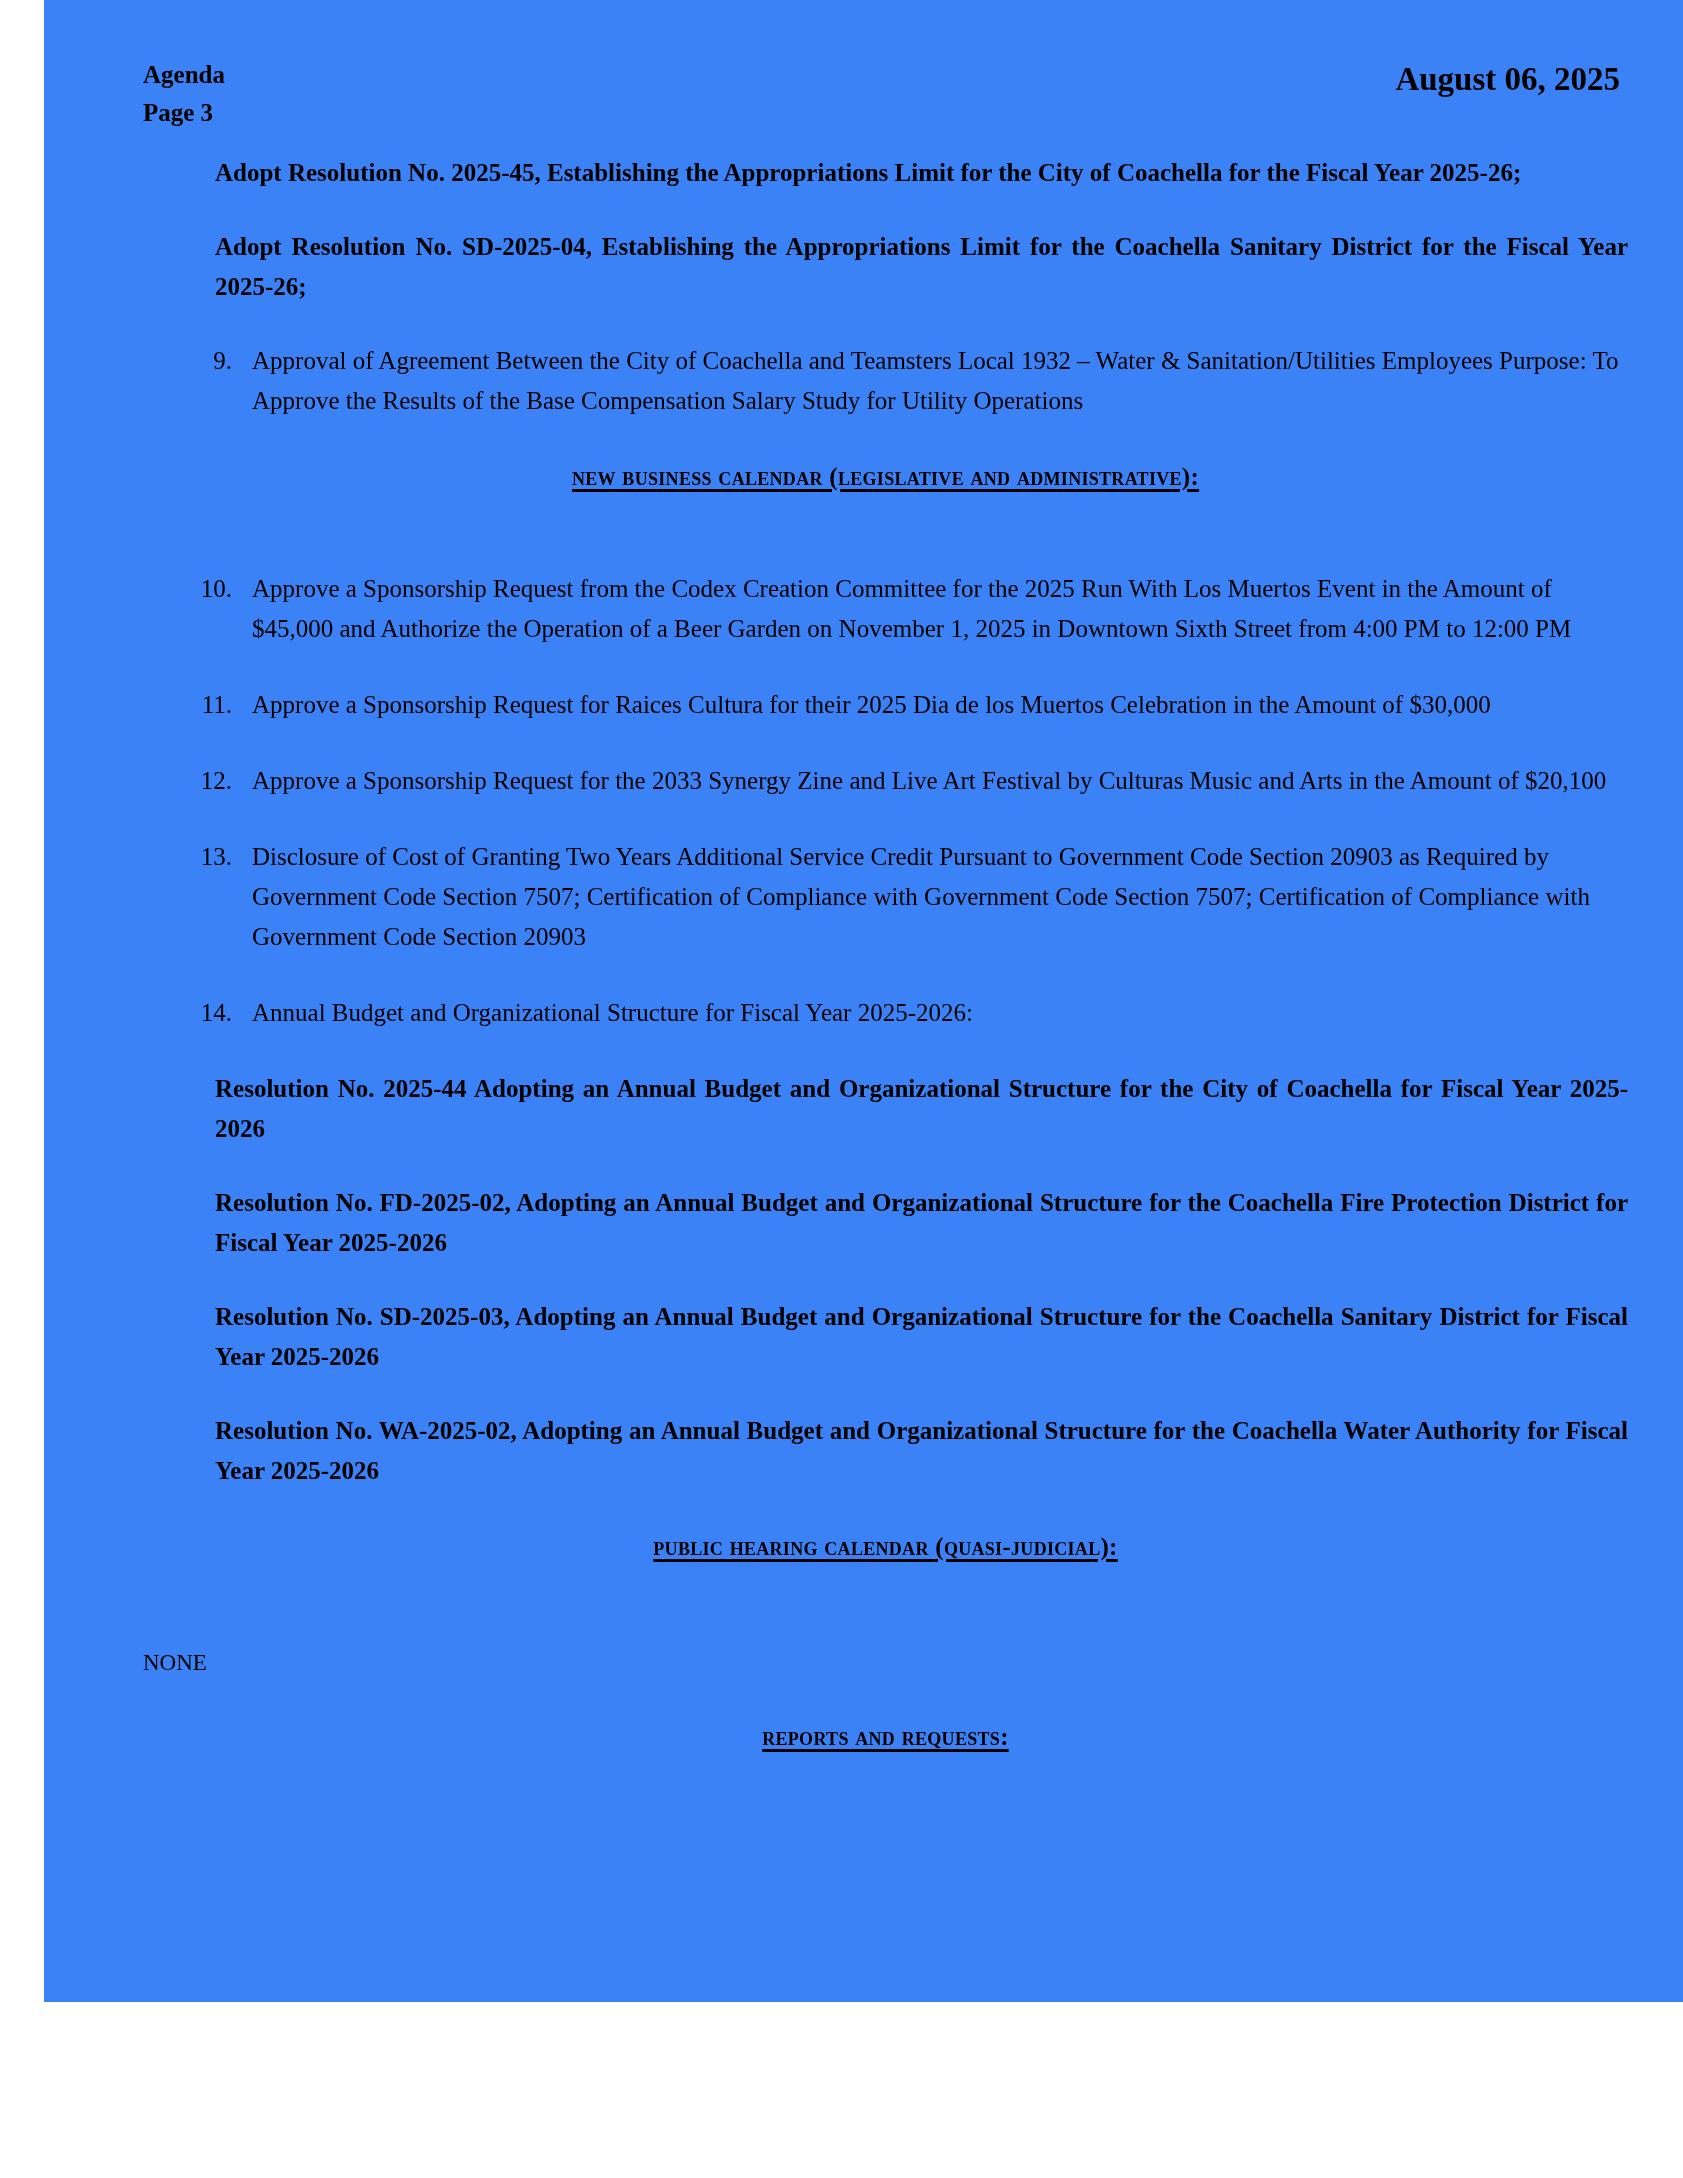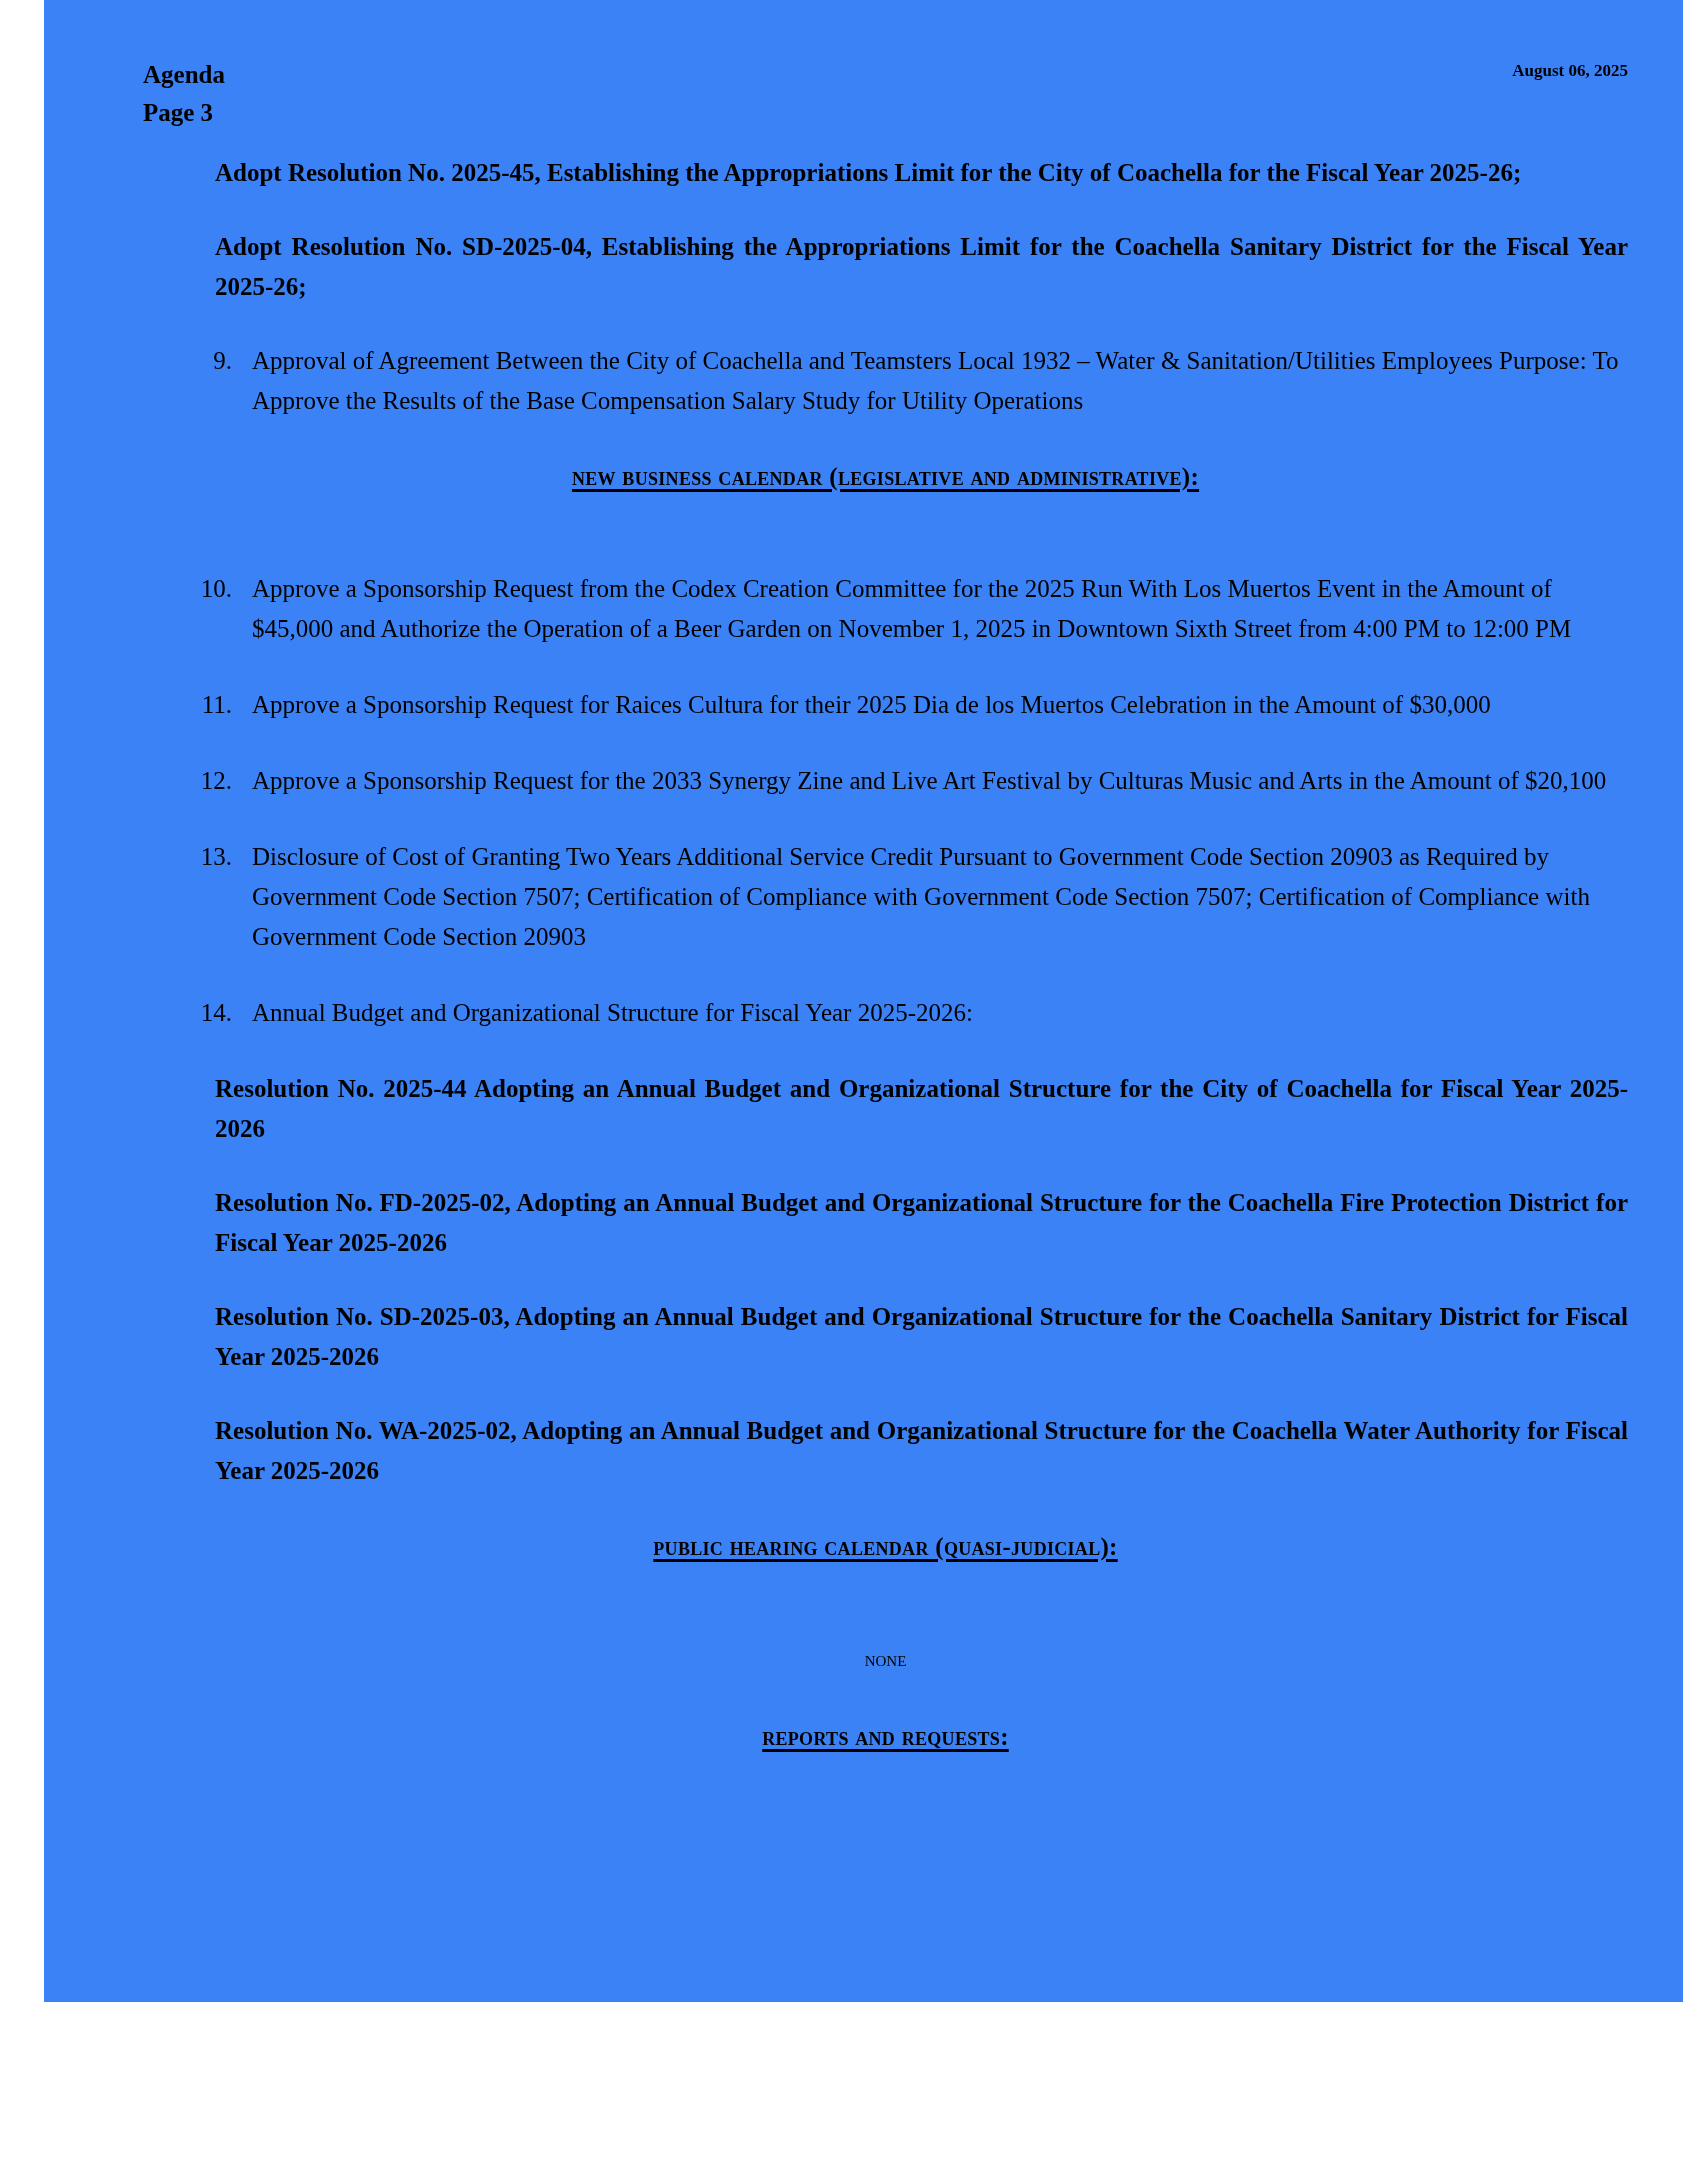--- a/index.html
+++ b/index.html
@@ -52,23 +52,23 @@
     left: 0;
     top: 0;
     width: 100%;
     text-align: center;
     font-size: 25px;
     font-weight: bold;
     white-space: nowrap;
   }
   .hdr-right {
     position: absolute;
-    right: 0;
-    top: 0;
-    font-size: 17px;
+    right: 8px;
+    top: 0;
+    font-size: 33px;
     font-weight: bold;
     white-space: nowrap;
   }
   .hdr-row2 {
     position: relative;
     width: 100%;
     height: 32px;
     margin-top: 6px;
   }
 
@@ -131,25 +131,24 @@
     letter-spacing: 0.3px;
   }
   .heading-wrap {
     margin: 0 0 36px 0;
     text-align: center;
   }
 
   
   .smallcaps-plain {
     margin: 0 0 38px 0;
-    font-size: 22px;
+    font-size: 33px;
     line-height: 40px;
     font-variant: small-caps;
     text-transform: lowercase;
-    text-align: center;
   }
 </style>
 </head>
 <body>
 
 <div class="page">
 
   <div class="doc-header">
     <div class="hdr-row">
       <span class="hdr-left">Agenda</span>

